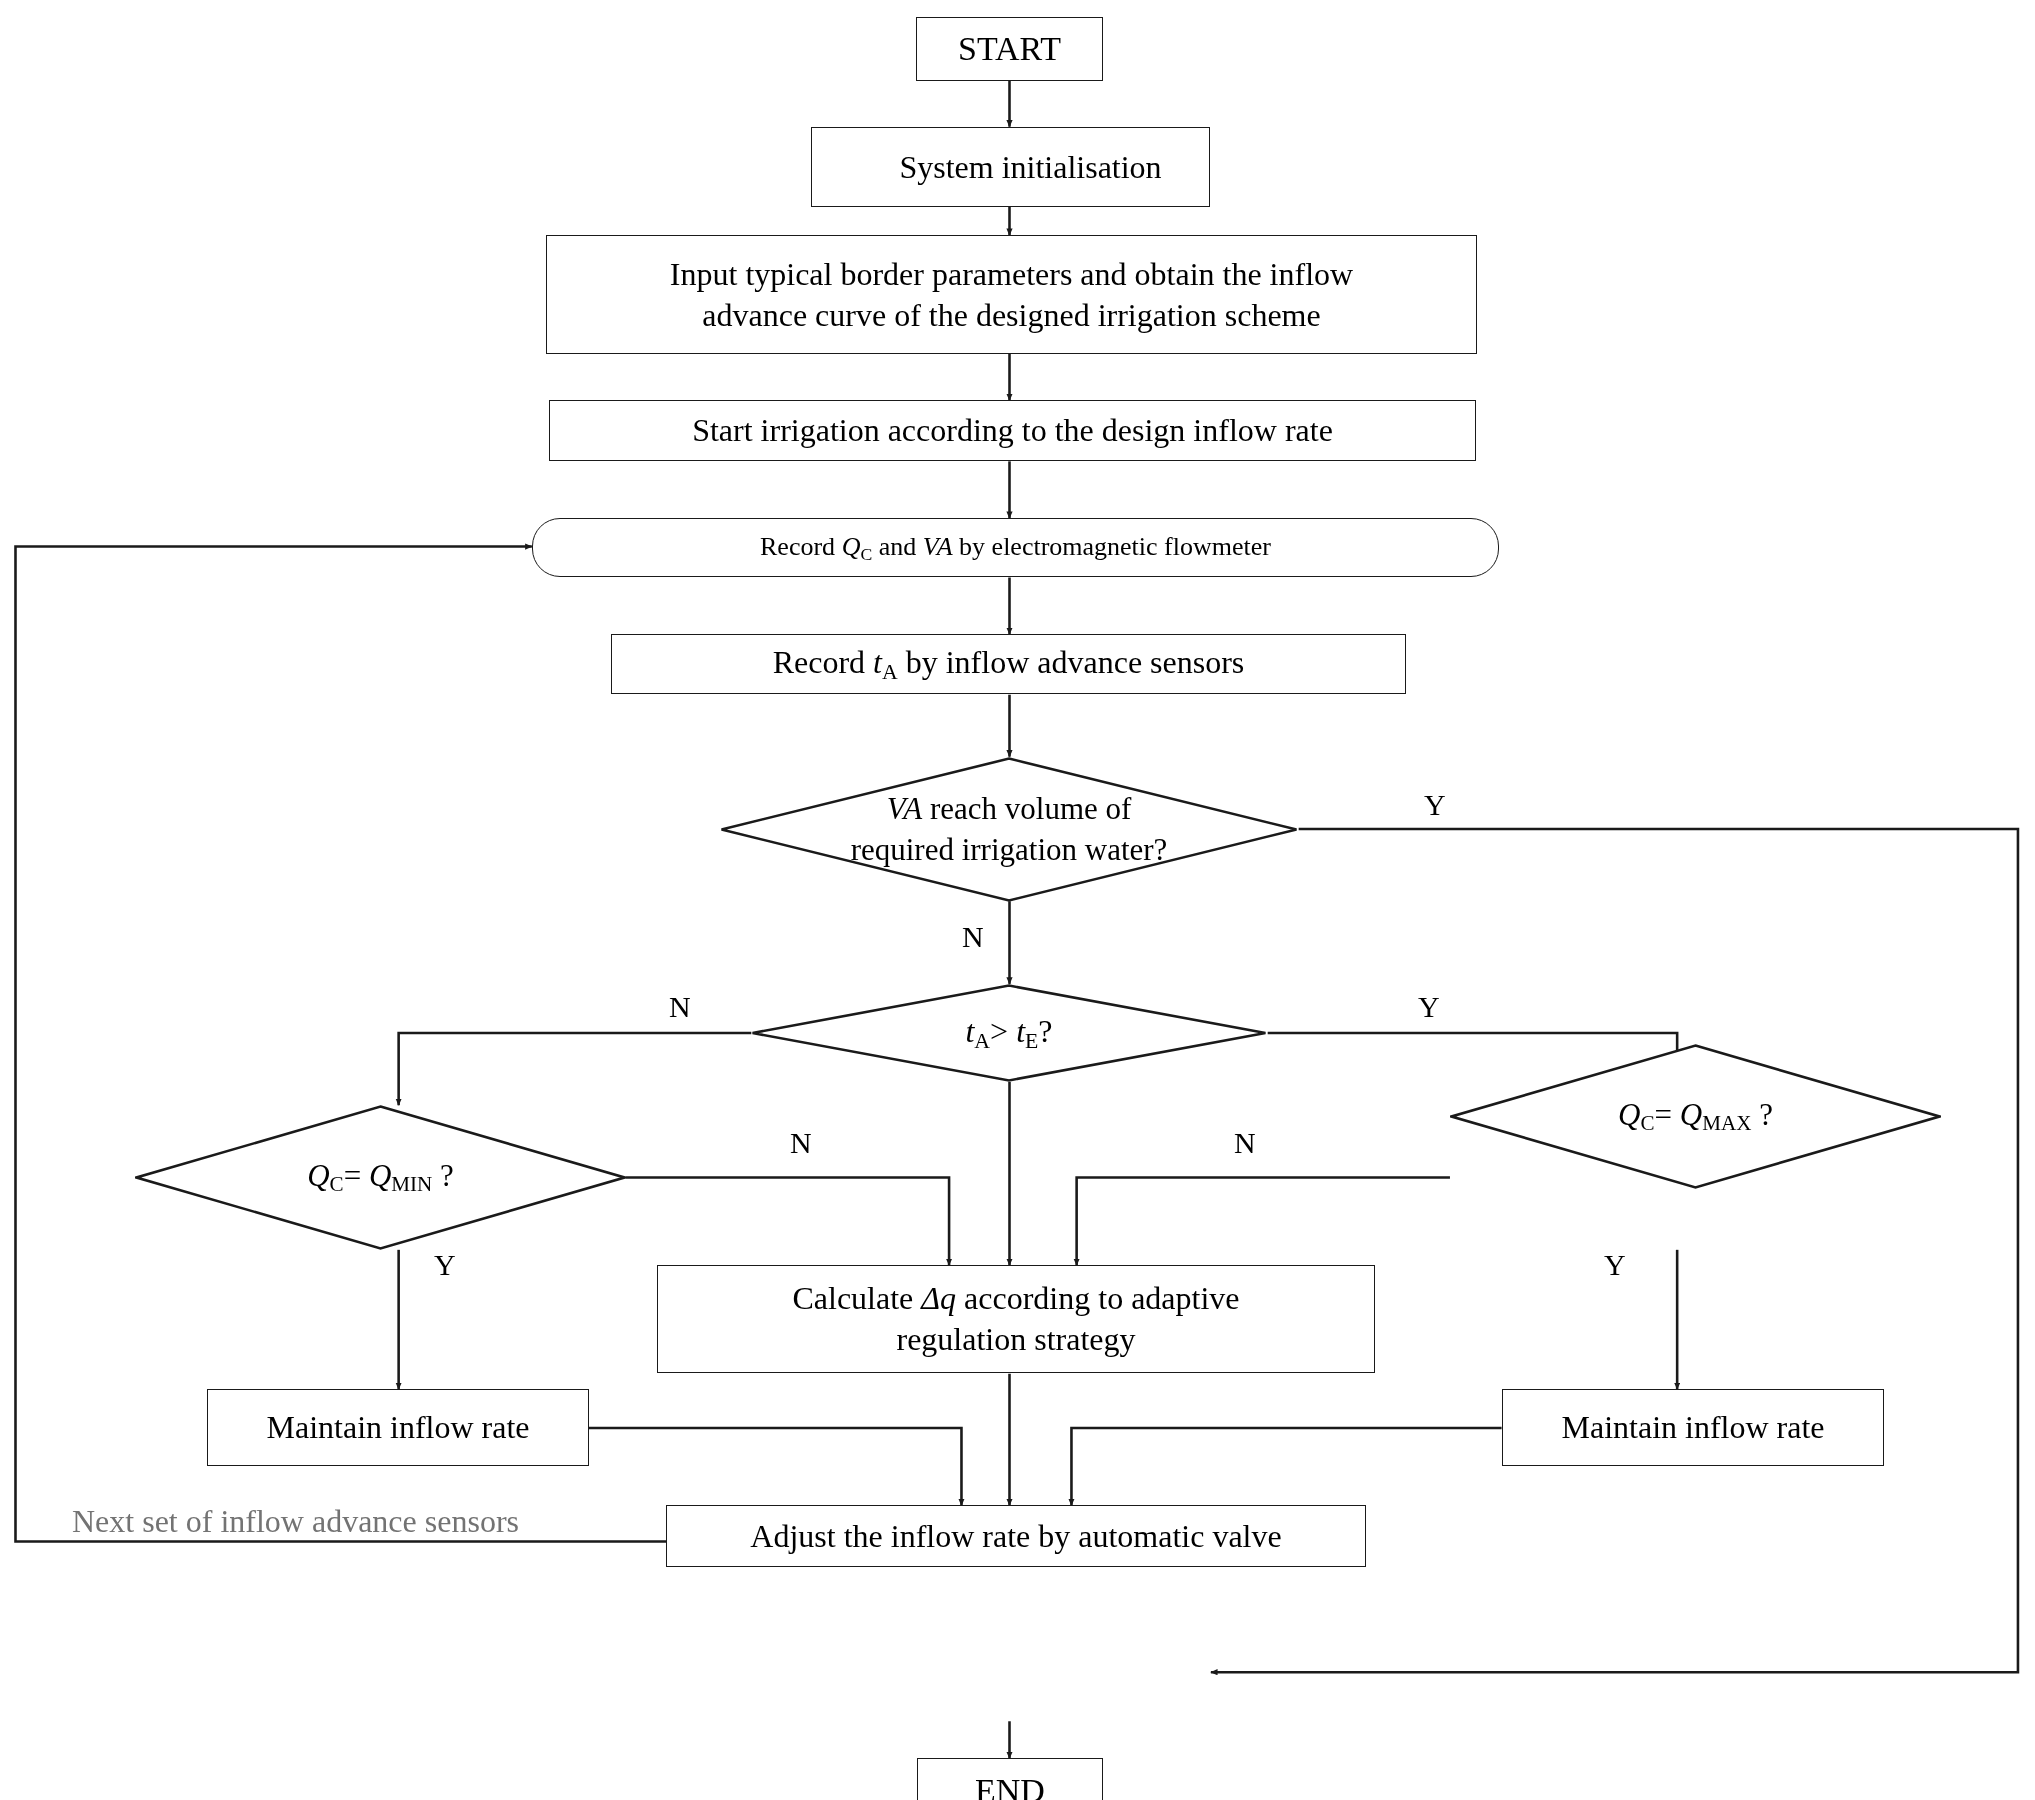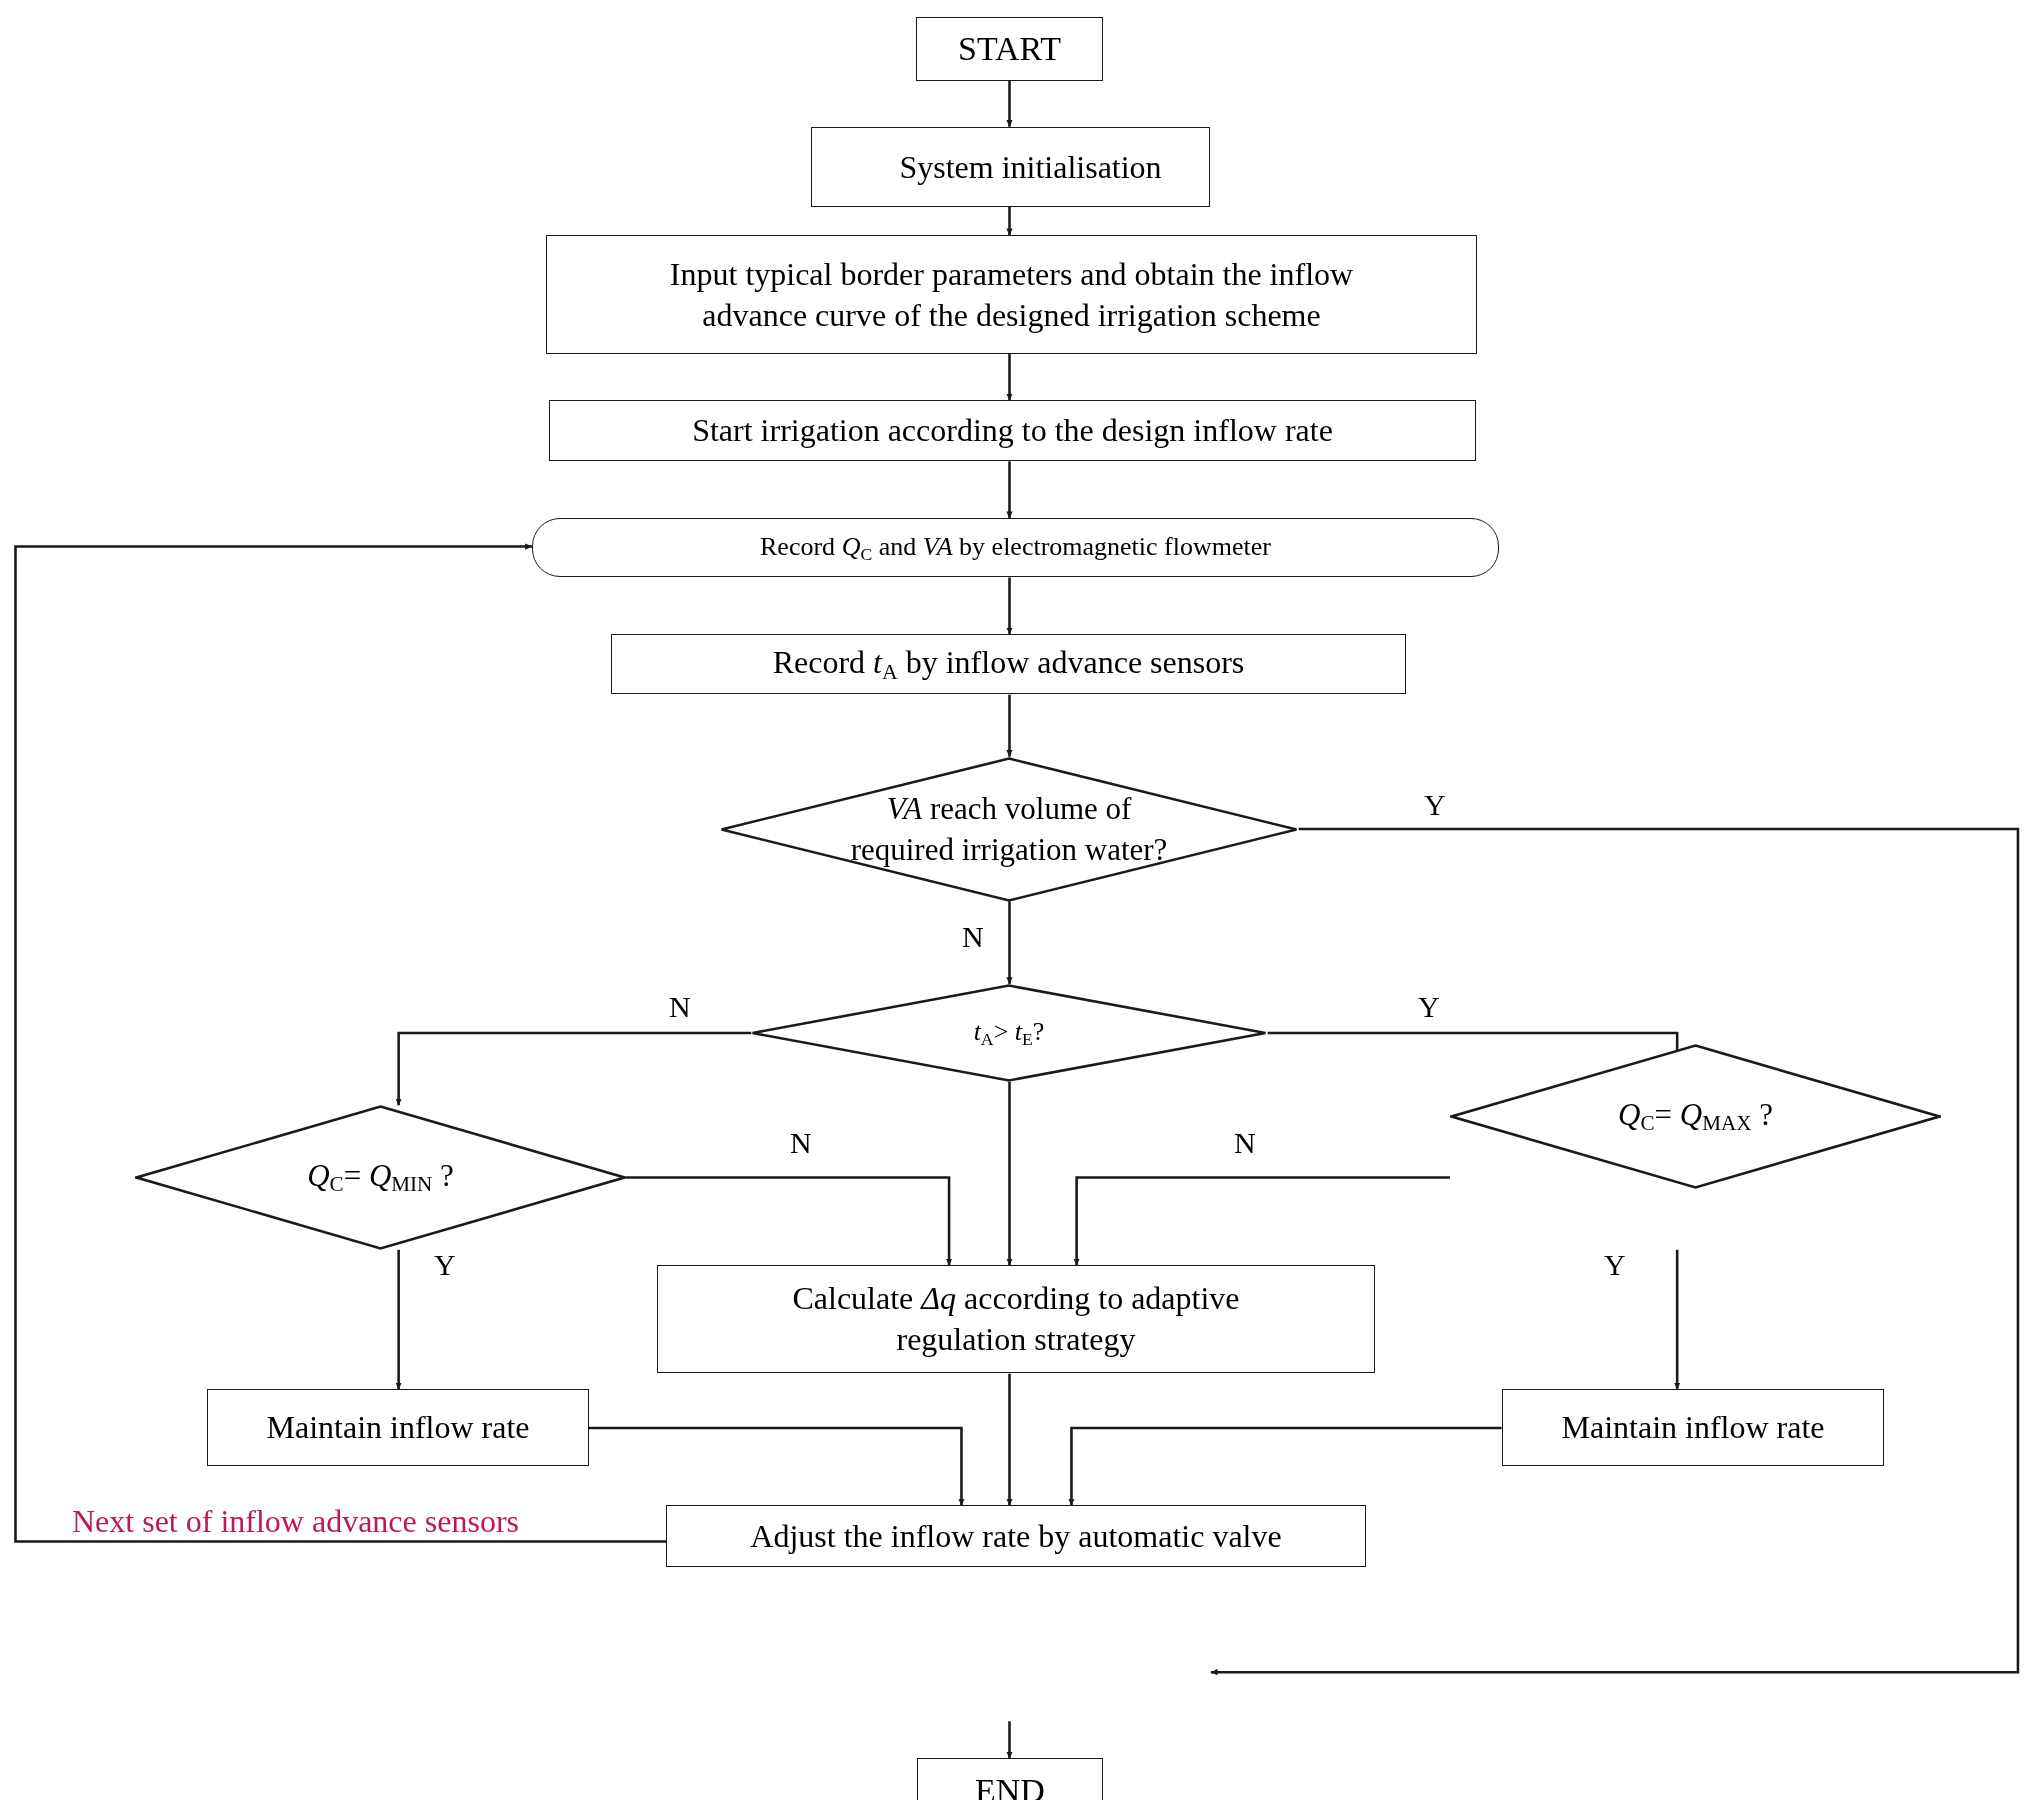--- a/index.html
+++ b/index.html
@@ -62,21 +62,21 @@
   .edge-label {
     position: absolute;
     color: #000000;
     z-index: 4;
     font-size: 30px;
     line-height: 1;
     white-space: nowrap;
   }
   .free-label {
     position: absolute;
-    color: #be185d;
+    color: #737373;
     z-index: 4;
     white-space: nowrap;
   }
   sub {
     font-size: 0.68em;
     vertical-align: -0.26em;
     font-style: normal;
   }
   .ital { font-style: italic; }
 </style>
@@ -165,21 +165,21 @@
   <div class="node dia" style="left:720px; top:757px; width:578px; height:145px; font-size:31px;">
     <svg viewBox="0 0 1120 280" preserveAspectRatio="none">
       <polygon points="560,3 1117,140 560,277 3,140" fill="#ffffff" stroke="#1a1a1a" stroke-width="5"></polygon>
     </svg>
     <div class="dlabel">
       <span class="ital">VA</span><span> reach volume of</span><br>
       <span>required irrigation water?</span>
     </div>
   </div>
 
-  <div class="node dia" style="left:751px; top:984px; width:516px; height:98px; font-size:26px;">
+  <div class="node dia" style="left:751px; top:984px; width:516px; height:98px; font-size:32px;">
     <svg viewBox="0 0 1000 190" preserveAspectRatio="none">
       <polygon points="500,3 997,95 500,187 3,95" fill="#ffffff" stroke="#1a1a1a" stroke-width="5"></polygon>
     </svg>
     <div class="dlabel"><span class="ital">t</span><sub>A</sub><span>&gt; </span><span class="ital">t</span><sub>E</sub><span>?</span></div>
   </div>
 
   <div class="node dia" style="left:135px; top:1105px; width:491px; height:145px; font-size:31px;">
     <svg viewBox="0 0 950 280" preserveAspectRatio="none">
       <polygon points="475,3 947,140 475,277 3,140" fill="#ffffff" stroke="#1a1a1a" stroke-width="5"></polygon>
     </svg>

